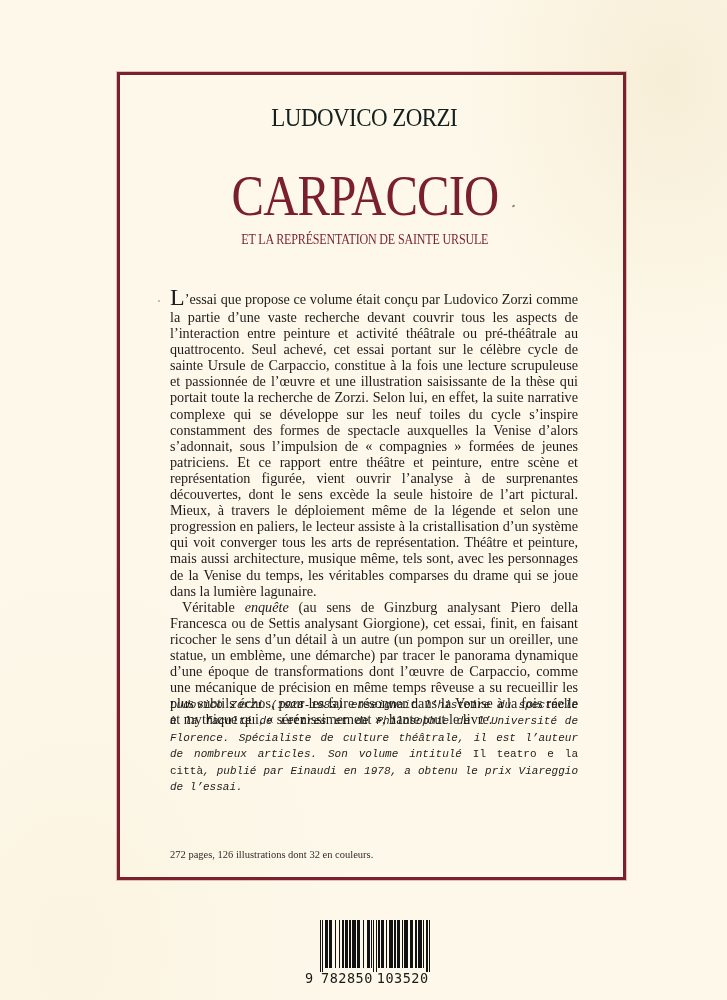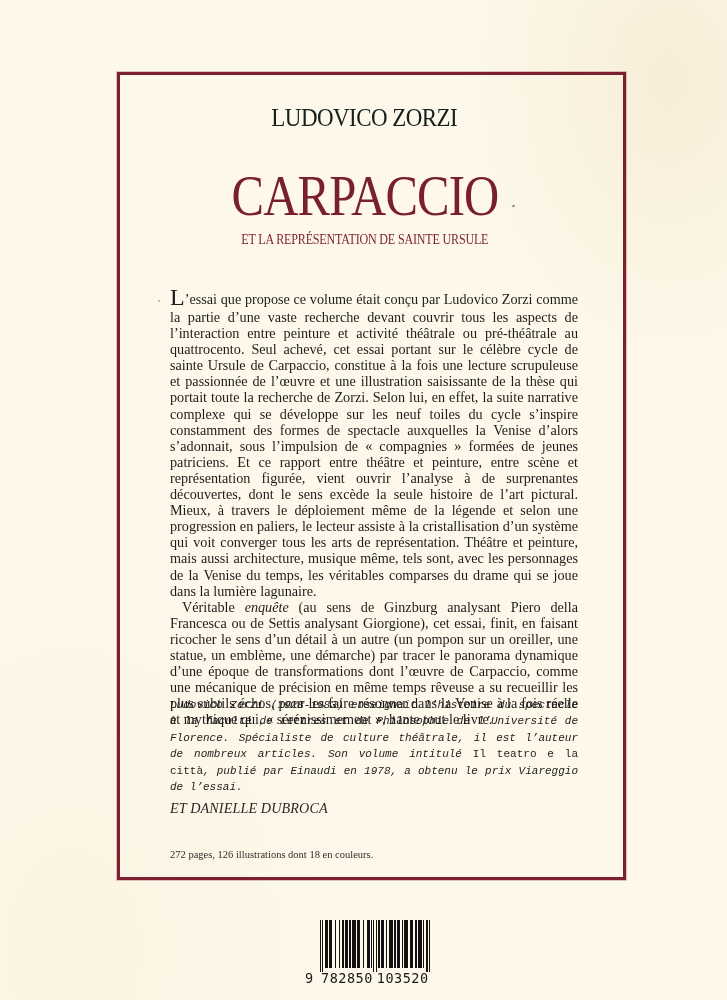--- a/index.html
+++ b/index.html
@@ -85,24 +85,23 @@
 <span class="speck" style="left:158px;top:300px;width:2px;height:2px;background:#b0a48f;"></span>
 
 <div class="body-text">
   <p><span class="dropcap">L</span><span>’essai que propose ce volume était conçu par Ludovico Zorzi comme la partie d’une vaste recherche devant couvrir tous les aspects de l’interaction entre peinture et activité théâtrale ou pré-théâtrale au quattrocento. Seul achevé, cet essai portant sur le célèbre cycle de sainte Ursule de Carpaccio, constitue à la fois une lecture scrupuleuse et passionnée de l’œuvre et une illustration saisissante de la thèse qui portait toute la recherche de Zorzi. Selon lui, en effet, la suite narrative complexe qui se développe sur les neuf toiles du cycle s’inspire constamment des formes de spectacle auxquelles la Venise d’alors s’adonnait, sous l’impulsion de « compagnies » formées de jeunes patriciens. Et ce rapport entre théâtre et peinture, entre scène et représentation figurée, vient ouvrir l’analyse à de surprenantes découvertes, dont le sens excède la seule histoire de l’art pictural. Mieux, à travers le déploiement même de la légende et selon une progression en paliers, le lecteur assiste à la cristallisation d’un système qui voit converger tous les arts de représentation. Théâtre et peinture, mais aussi architecture, musique même, tels sont, avec les personnages de la Venise du temps, les véritables comparses du drame qui se joue dans la lumière lagunaire.</span></p>
   <p><span>Véritable </span><em>enquête</em><span> (au sens de Ginzburg analysant Piero della Francesca ou de Settis analysant Giorgione), cet essai, finit, en faisant ricocher le sens d’un détail à un autre (un pompon sur un oreiller, une statue, un emblème, une démarche) par tracer le panorama dynamique d’une époque de transformations dont l’œuvre de Carpaccio, comme une mécanique de précision en même temps rêveuse a su recueillir les plus subtils échos, pour les faire résonner dans la Venise à la fois réelle et mythique qui, « sérénissimement », hante tout le livre.</span></p>
 </div>
 
 <div class="bio"><span>Ludovico Zorzi (1928-1983) enseignait l’histoire du spectacle à la faculté de Lettres et de Philosophie de l’Université de Florence. Spécialiste de culture théâtrale, il est l’auteur de nombreux articles. Son volume intitulé </span><span class="roman">Il teatro e la città</span><span>, publié par Einaudi en 1978, a obtenu le prix Viareggio de l’essai.</span></div>
 
 <div class="translators">
-  <div>ET DANIELLE DUBROCA</div>
 </div>
 
-<div class="meta">272 pages, 126 illustrations dont 18 en couleurs.</div>
+<div class="meta">272 pages, 126 illustrations dont 32 en couleurs.</div>
 
 <div class="barcode" id="barcode">
     <span style="width: 1.15789px; background: rgb(17, 17, 17); height: 100%;"></span>
     <span style="width: 1.15789px; background: transparent; height: 100%;"></span>
     <span style="width: 1.15789px; background: rgb(17, 17, 17); height: 100%;"></span>
     <span style="width: 1.15789px; background: transparent; height: 92%;"></span>
     <span style="width: 1.15789px; background: rgb(17, 17, 17); height: 92%;"></span>
     <span style="width: 1.15789px; background: rgb(17, 17, 17); height: 92%;"></span>
     <span style="width: 1.15789px; background: rgb(17, 17, 17); height: 92%;"></span>
     <span style="width: 1.15789px; background: transparent; height: 92%;"></span>

